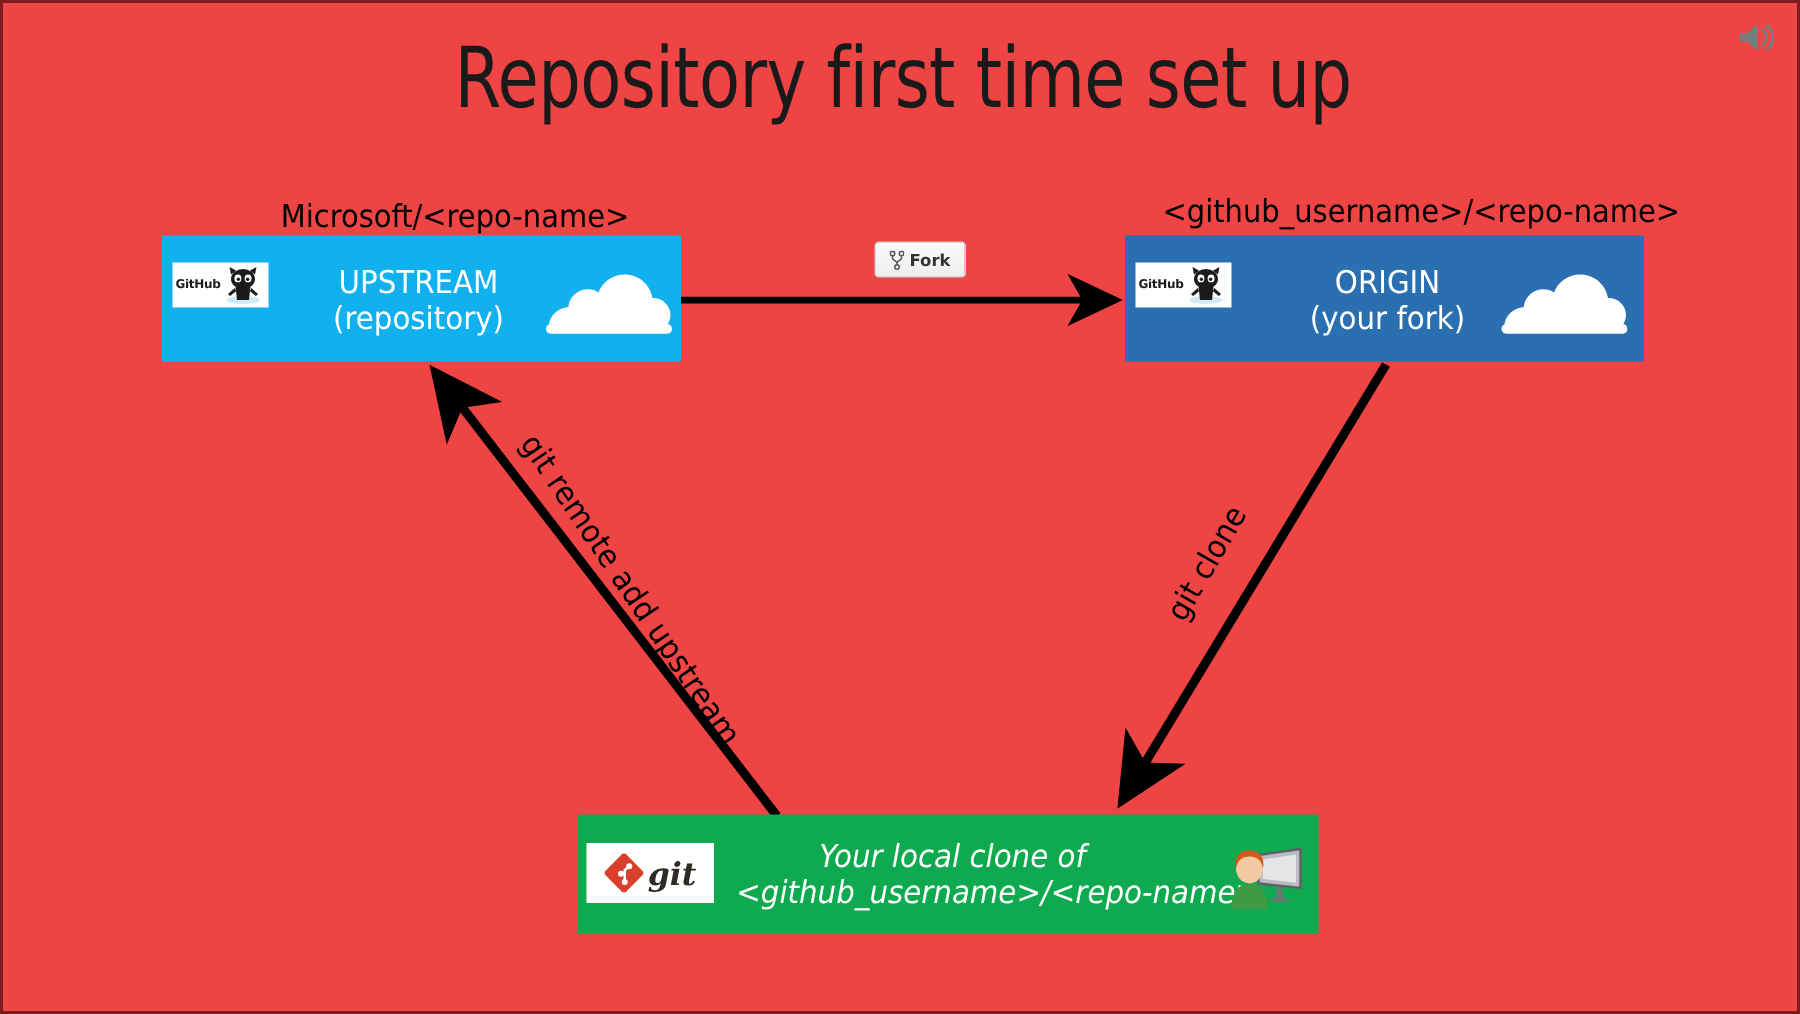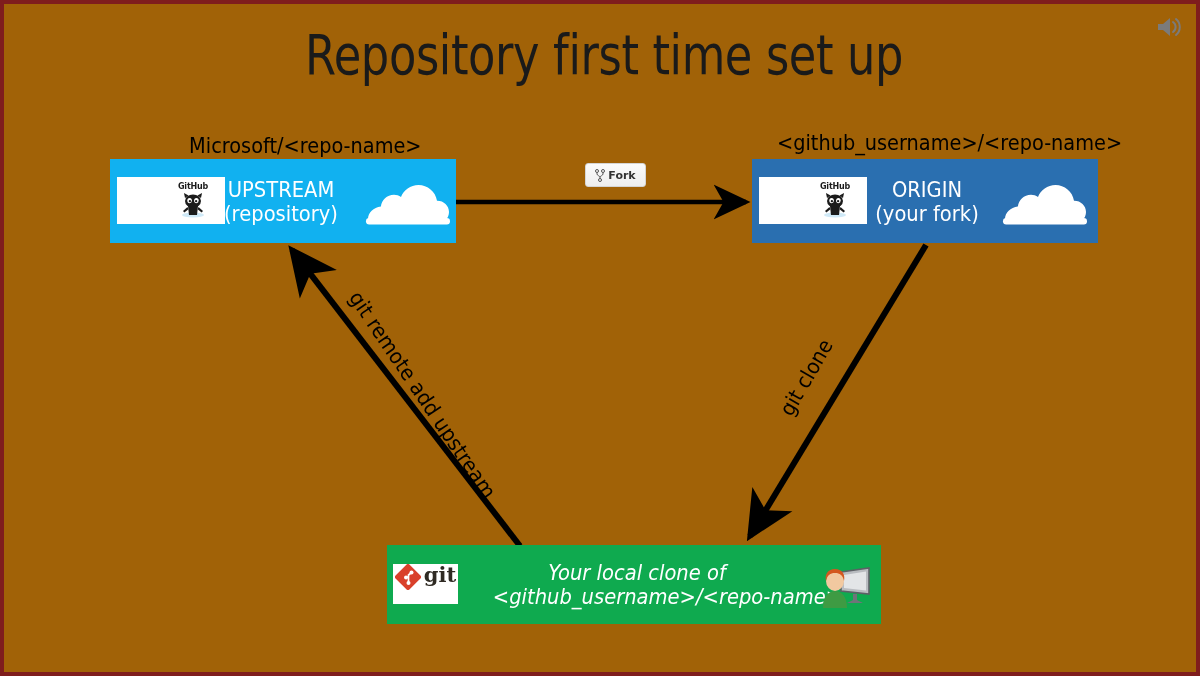--- a/index.html
+++ b/index.html
@@ -5,23 +5,23 @@
   html,body{margin:0;padding:0;background:#ffffff;}
   body{
     width:1200px;height:676px;
     font-family:"Liberation Sans", sans-serif;
     overflow:hidden;
     position:relative;
   }
   #slide{
     position:absolute; left:0; top:0;
     width:1200px; height:676px;
-    background:#a16207;
+    background:#ef4444;
     box-sizing:border-box;
-    border:4px solid #7f1d1d;
+    border:2px solid #7f1d1d;
     overflow:hidden;
   }
 
   
   #speaker-icon{
     position:absolute; right:10px; top:8px;
     width:34px; height:30px;
     display:flex; align-items:center; justify-content:center;
   }
 
@@ -77,43 +77,43 @@
     line-height:1.12;
     text-align:center;
     font-family:"DejaVu Sans", sans-serif;
     white-space:nowrap;
     transform:scaleX(0.93);
   }
 
   
   .gh-logo{
     position:absolute;
-    width:64px;height:47px;
+    width:64px;height:30px;
     background:#ffffff;
-    display:flex;flex-direction:column;
+    display:flex;flex-direction:row;
     align-items:center;justify-content:center;
     overflow:hidden;
-    padding-left:44px;
   }
   .gh-word{
     font-size:8px;font-weight:bold;color:#1b1b1b;
     font-family:"DejaVu Sans", sans-serif;
     letter-spacing:-0.2px; line-height:1;
     margin-bottom:0px;
   }
 
   
   .cloud{ position:absolute; }
 
   
   #git-logo{
     position:absolute; left:389px; top:560px;
-    width:65px;height:40px;background:#ffffff;
-    display:flex;align-items:flex-start;justify-content:center;
+    width:85px;height:40px;background:#ffffff;
+    display:flex;align-items:center;justify-content:center;
     gap:3px;
+    font-style:italic;
   }
   #git-word{
     font-size:21px;font-weight:bold;color:#2f2a23;
     font-family:"DejaVu Serif", serif; line-height:1;
   }
 
   
   #person-computer-icon{
     position:absolute; left:807px; top:552px; width:62px;height:55px;
   }

